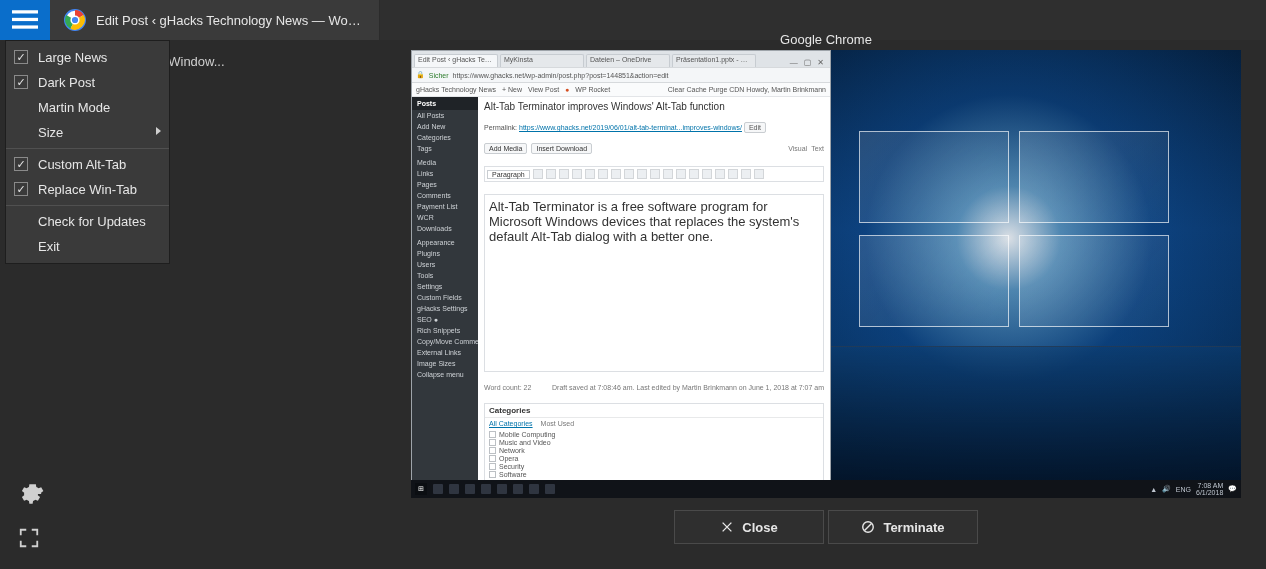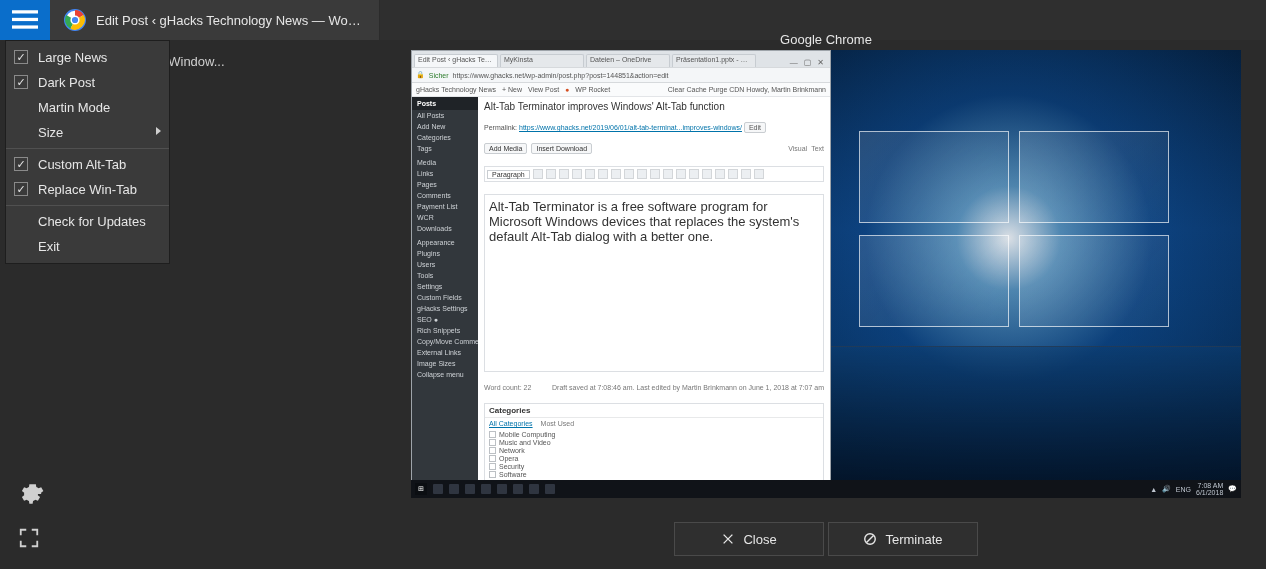--- a/index.html
+++ b/index.html
@@ -139,21 +139,21 @@
     position:absolute; left:0; right:0; bottom:0; height:18px;
     background:#101318; display:flex; align-items:center; padding:0 4px;
     font-size:7px; color:#cfd3d7; gap:6px;
   }
   .taskbar .tb-ico{width:10px;height:10px;background:#2f3540;border-radius:1px;}
   .taskbar .start{background:#0b0e12; color:#fff; width:12px;height:12px; display:flex;align-items:center;justify-content:center;}
   .taskbar .tray{margin-left:auto; display:flex; gap:5px; align-items:center; color:#bfc6cf;}
   
   .actions {
     position:absolute; left:411px; width:830px; top:510px; height:46px;
-    display:flex; justify-content:center; align-items:flex-end; gap:4px;
+    display:flex; justify-content:center; align-items:flex-start; gap:4px;font-weight:bold;
   }
   .abtn {
     min-width:150px; height:34px; border:1px solid #4a4a4a; background:#2f2f2f;
     color:#e6e6e6; display:flex; align-items:center; justify-content:center; gap:8px;
     font-size:13px;
   }
   .abtn svg{width:14px;height:14px;}
 </style>
 </head>
 <body>

